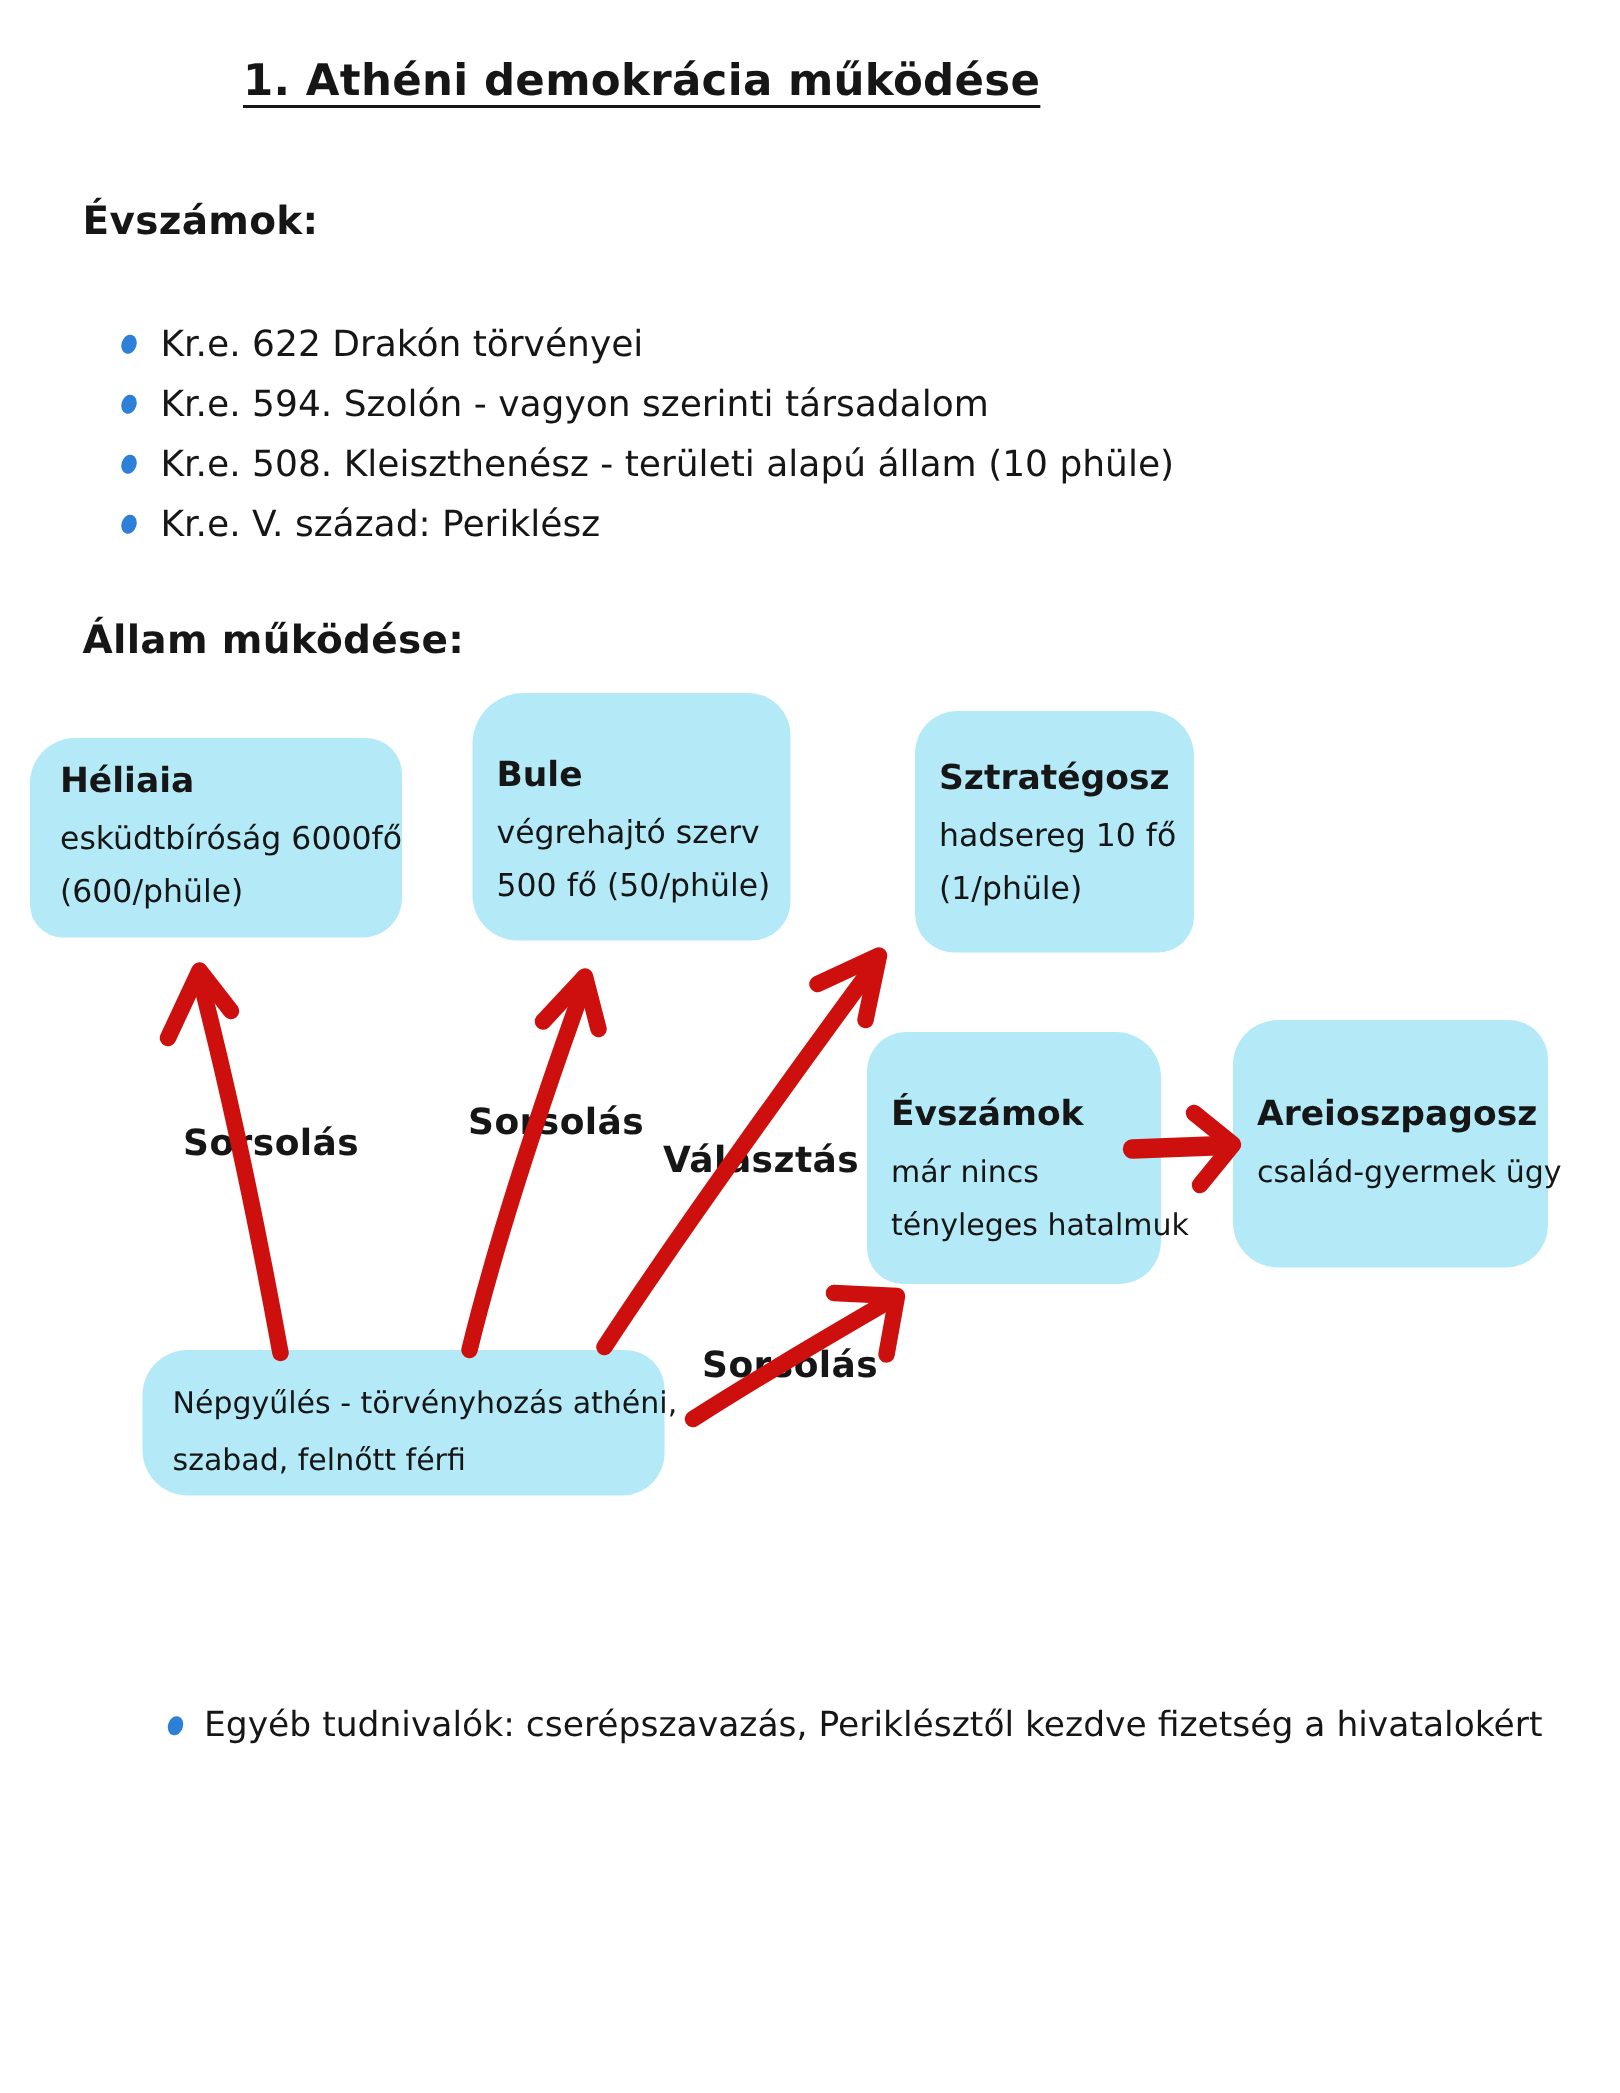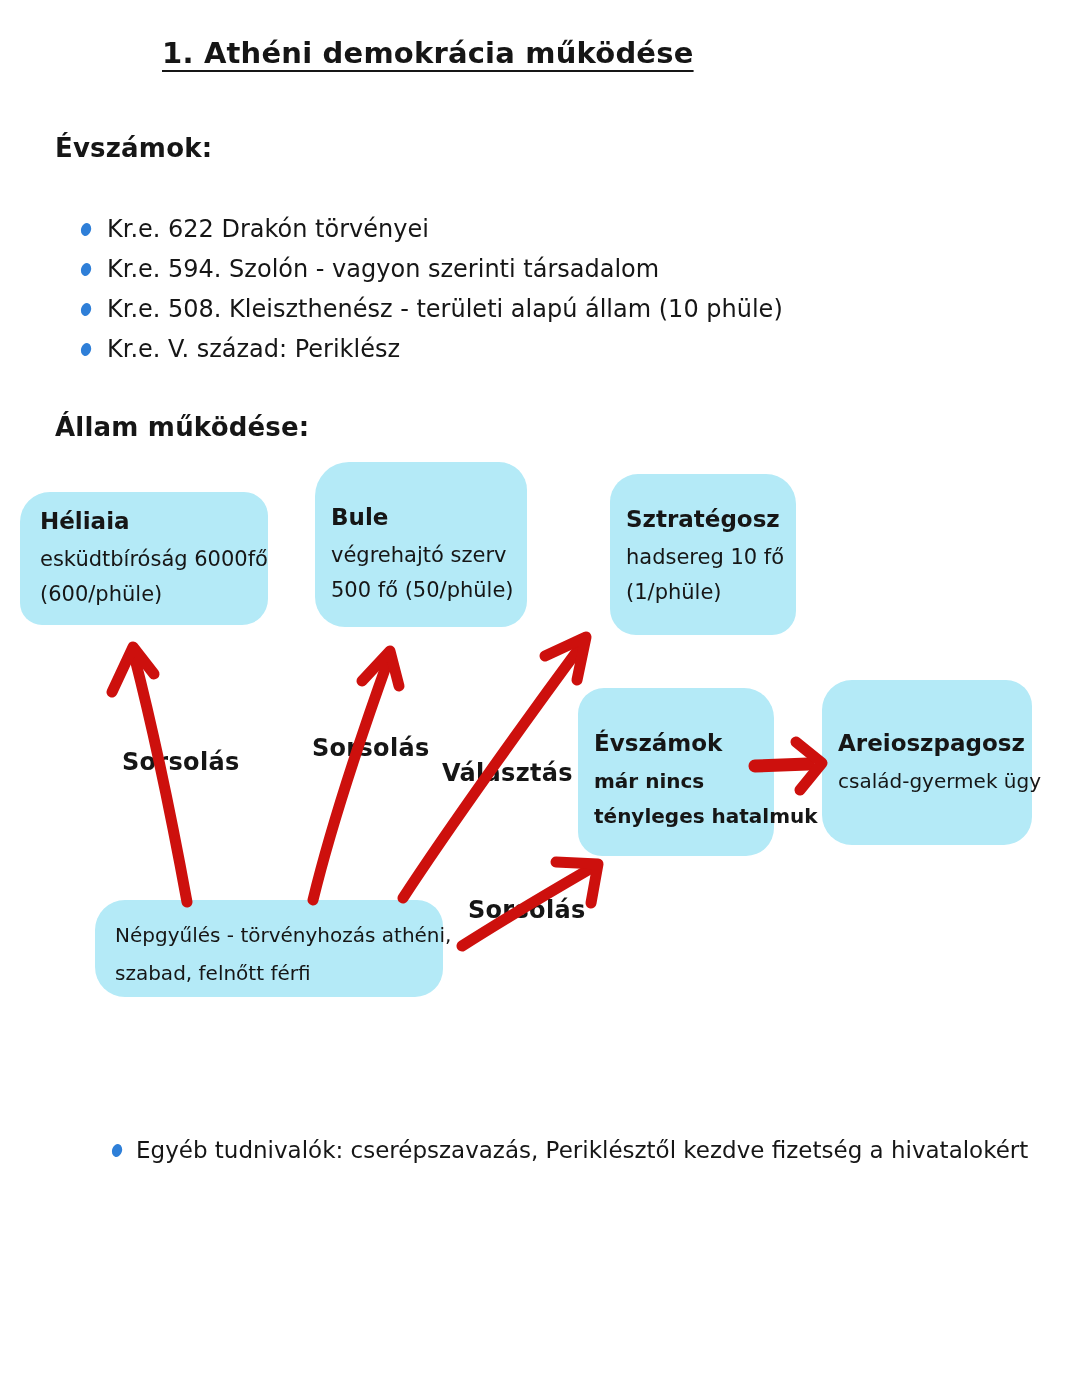--- a/index.html
+++ b/index.html
@@ -25,21 +25,21 @@
   .node{
     background:var(--node-fill,#b4eaf7);box-sizing:border-box;
     padding:14px 0 0 16px;
   }
   .node-title{font-size:23px;font-weight:bold;line-height:30px;margin-bottom:6px;white-space:nowrap;}
   .node-line{font-size:21px;line-height:35px;white-space:nowrap;}
   .n-heliaia{left:20px;top:492px;width:248px;height:133px;border-radius:30px 24px 26px 22px;padding-left:20px;}
   .n-bule{left:315px;top:462px;width:212px;height:165px;padding-top:40px;border-radius:34px 28px 26px 30px;}
   .n-sztrategosz{left:610px;top:474px;width:186px;height:161px;padding-top:30px;border-radius:28px 30px 24px 26px;}
   .n-arkhonok{left:578px;top:688px;width:196px;height:168px;padding-top:40px;border-radius:26px 30px 28px 24px;}
-  .n-arkhonok .node-line{font-size:20px;font-weight:bold;}
+  .n-arkhonok .node-line{font-size:20px;}
   .n-areioszpagosz{left:822px;top:680px;width:210px;height:165px;padding-top:48px;border-radius:30px 26px 28px 30px;}
   .n-areioszpagosz .node-line{font-size:20px;}
   .n-nepgyules{left:95px;top:900px;width:348px;height:97px;padding-top:16px;padding-left:20px;border-radius:30px 26px 28px 30px;}
   .n-nepgyules .node-line{font-size:20px;line-height:38px;}
   .edge-label{font-size:24px;font-weight:600;letter-spacing:.3px;white-space:nowrap;z-index:2;}
   .l-sorsolas1{left:122px;top:748px;}
   .l-sorsolas2{left:312px;top:734px;}
   .l-valasztas{left:442px;top:759px;}
   .l-sorsolas3{left:468px;top:896px;}
   .footnote{left:112px;top:1132px;display:flex;align-items:center;gap:14px;height:36px;}

